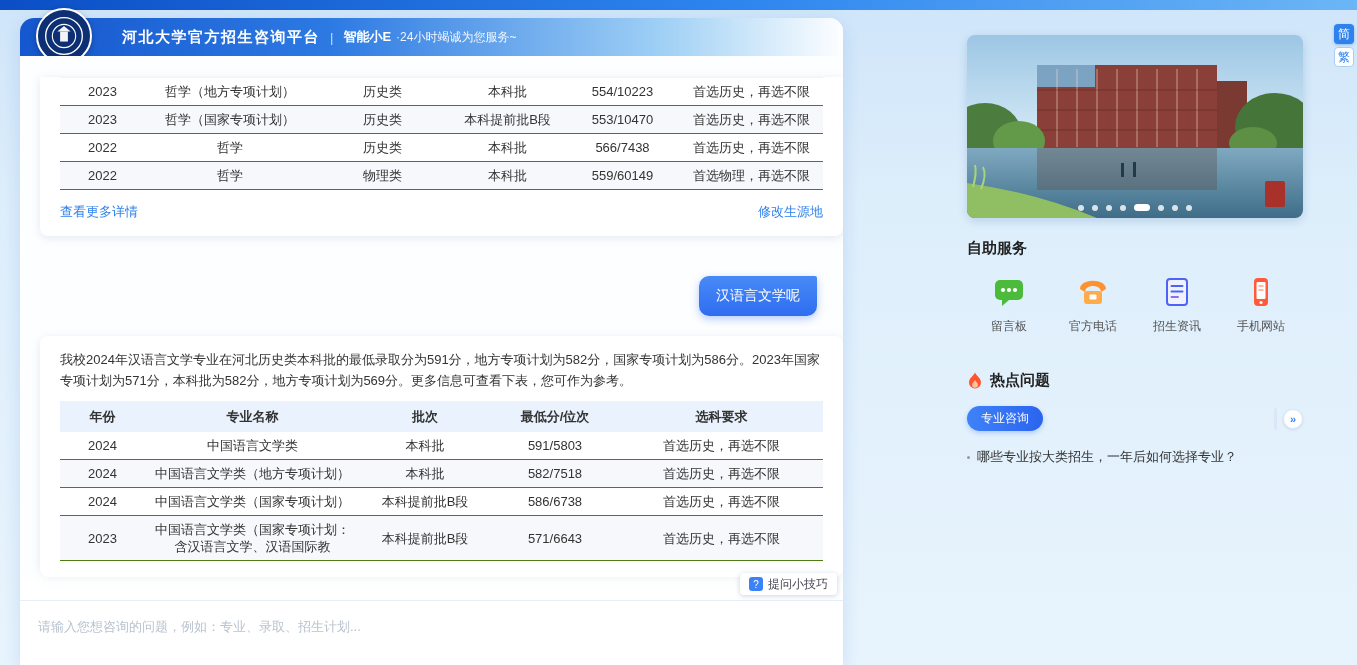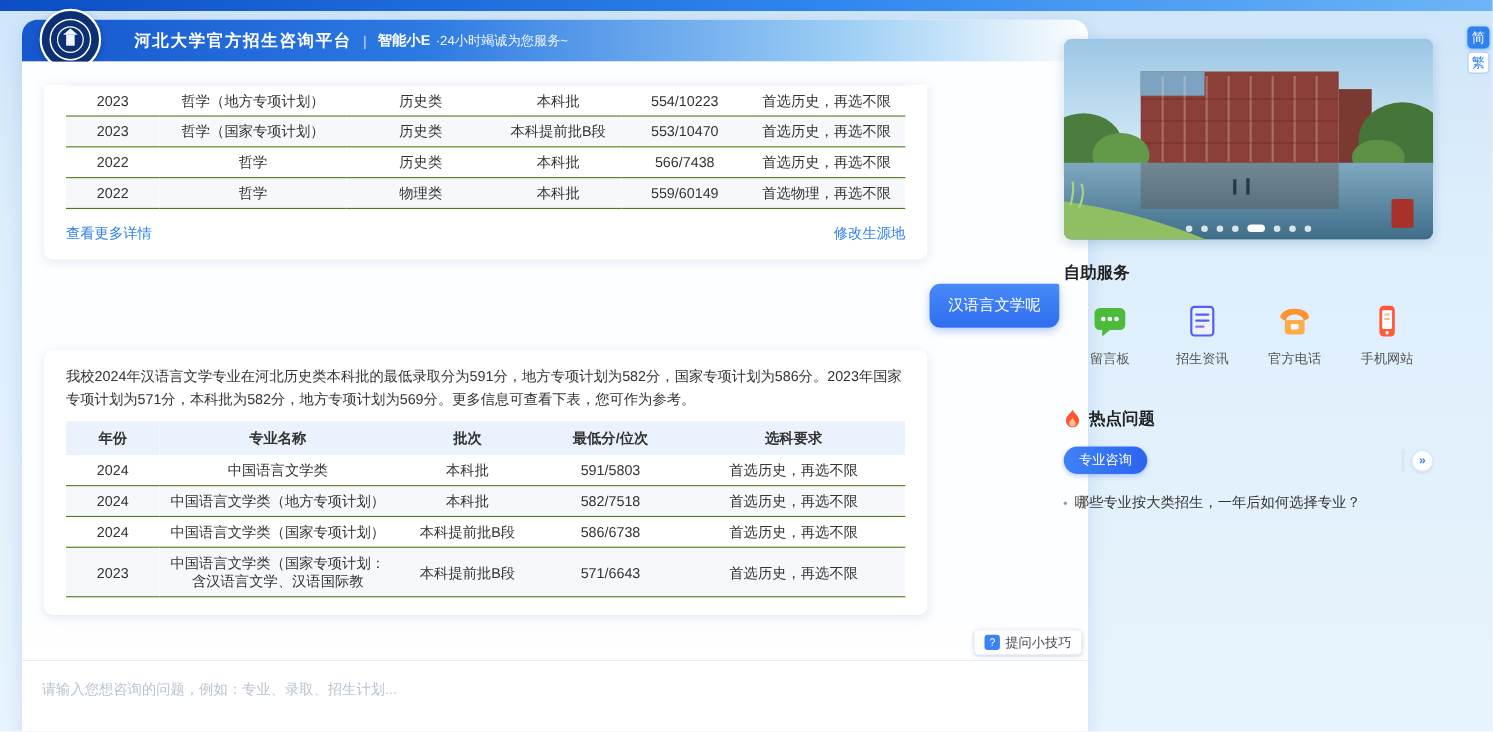--- a/index.html
+++ b/index.html
@@ -6,21 +6,21 @@
   html,body { width:1357px; height:665px; overflow:hidden; }
   body {
     font-family:"Liberation Sans","DejaVu Sans",sans-serif;
     background:linear-gradient(180deg,#cfe5f9 0%,#ddeefb 30%,#e8f4fd 100%);
     position:relative; color:#333;
   }
   .topbar { position:absolute; top:0; left:0; width:100%; height:10px;
     background:linear-gradient(90deg,#0b4ec5,#2f86ef 55%,#6cb6f6); }
 
   
-  .chat-card { position:absolute; left:20px; top:18px; width:969px; height:647px;
+  .chat-card { position:absolute; left:20px; top:18px; width:823px; height:647px;
     background:#fff; border-radius:14px 14px 0 0;
     box-shadow:0 6px 18px rgba(21,88,207,.14);
     display:flex; flex-direction:column; }
   .chat-header { height:38px; flex:none; border-radius:14px 14px 0 0;
     background:linear-gradient(90deg,#1557ce 0%,#2d7ae3 38%,#9fd0f5 78%,#fdfeff 100%);
     position:relative; display:flex; align-items:center; padding-left:102px; color:#fff; }
   .logo { position:absolute; left:16px; top:-10px; width:56px; height:56px; border-radius:50%;
     background:#0d2f73; border:2px solid #fff; box-shadow:0 2px 6px rgba(0,0,0,.28);
     display:flex; align-items:center; justify-content:center; }
   .chat-title { font-size:15px; font-weight:bold; letter-spacing:1.5px; }
@@ -36,21 +36,21 @@
 
   table.tbl { width:763px; margin:0 20px; border-collapse:collapse; font-size:13px; color:#333; table-layout:fixed; }
   .tbl td, .tbl th { text-align:center; padding:5px 6px; border-bottom:1px solid #4d7c0f; line-height:17px; overflow:hidden; }
   .tbl thead th { background:#e9f2fd; font-weight:bold; padding:7px 6px; border-bottom:none; }
   .tbl tbody tr:nth-child(even) td { background:#f6f8fb; }
   .card-history table { border-top:1px solid #f0f3f7; }
 
   .card-links { display:flex; justify-content:space-between; padding:13px 20px 15px; font-size:13px; }
   .link { color:#2f80ed; cursor:pointer; text-decoration:none; }
 
-  .bubble { align-self:flex-end; margin:22px 26px 0 0;
+  .bubble { align-self:flex-end; margin:40px 26px 0 0;
     background:linear-gradient(180deg,#478af7,#2f6df0); color:#fff; font-size:14px;
     padding:11px 17px; border-radius:10px 2px 10px 10px;
     box-shadow:0 3px 8px rgba(47,109,240,.35); }
 
   .card-answer { margin-top:20px; padding-bottom:16px; }
   .answer-text { margin:13px 20px 10px; width:763px; font-size:13px; line-height:21px; color:#333; }
 
   .body-fade { position:absolute; bottom:0; left:0; right:0; height:38px; pointer-events:none;
     background:linear-gradient(180deg,rgba(255,255,255,0),#fff 85%); }
 
@@ -312,37 +312,37 @@
           <circle cx="12" cy="16" r="2.1" fill="#fff"></circle>
             <circle cx="18" cy="16" r="2.1" fill="#fff"></circle>
             <circle cx="24" cy="16" r="2.1" fill="#fff"></circle>
         </svg>
       </div>
       <div class="service-label">留言板</div>
     </div>
     <div class="service">
       <div class="service-icon">
         <svg viewBox="0 0 36 36" width="36" height="36">
+          <path d="M5 15 C5 4 31 4 31 15 L26 18 C26 10 10 10 10 18 Z" fill="#ff9230"></path>
+          <rect x="9" y="17" width="18" height="13" rx="3" fill="#ffab49"></rect>
+          <rect x="14.5" y="20.5" width="7" height="5" rx="1" fill="#fff"></rect>
+        </svg>
+      </div>
+      <div class="service-label">官方电话</div>
+    </div>
+    <div class="service">
+      <div class="service-icon">
+        <svg viewBox="0 0 36 36" width="36" height="36">
           <rect x="8" y="5" width="20" height="26" rx="3" fill="#eef2ff" stroke="#4f62f5" stroke-width="2"></rect>
           <line x1="12.5" y1="12" x2="23.5" y2="12" stroke="#4f62f5" stroke-width="2" stroke-linecap="round"></line>
           <line x1="12.5" y1="17.5" x2="23.5" y2="17.5" stroke="#4f62f5" stroke-width="2" stroke-linecap="round"></line>
           <line x1="12.5" y1="23" x2="19" y2="23" stroke="#8a6ff0" stroke-width="2" stroke-linecap="round"></line>
         </svg>
       </div>
       <div class="service-label">招生资讯</div>
-    </div>
-    <div class="service">
-      <div class="service-icon">
-        <svg viewBox="0 0 36 36" width="36" height="36">
-          <path d="M5 15 C5 4 31 4 31 15 L26 18 C26 10 10 10 10 18 Z" fill="#ff9230"></path>
-          <rect x="9" y="17" width="18" height="13" rx="3" fill="#ffab49"></rect>
-          <rect x="14.5" y="20.5" width="7" height="5" rx="1" fill="#fff"></rect>
-        </svg>
-      </div>
-      <div class="service-label">官方电话</div>
     </div>
     <div class="service">
       <div class="service-icon">
         <svg viewBox="0 0 36 36" width="36" height="36">
           <rect x="11" y="4" width="14" height="28" rx="4" fill="#ff5a3a"></rect>
           <rect x="13.5" y="8" width="9" height="17" rx="1" fill="#fff"></rect>
           <line x1="15.5" y1="12" x2="20.5" y2="12" stroke="#ffb0a0" stroke-width="1.8"></line>
           <line x1="15.5" y1="16" x2="20.5" y2="16" stroke="#ffb0a0" stroke-width="1.8"></line>
           <circle cx="18" cy="28.5" r="1.6" fill="#fff"></circle>
         </svg>

